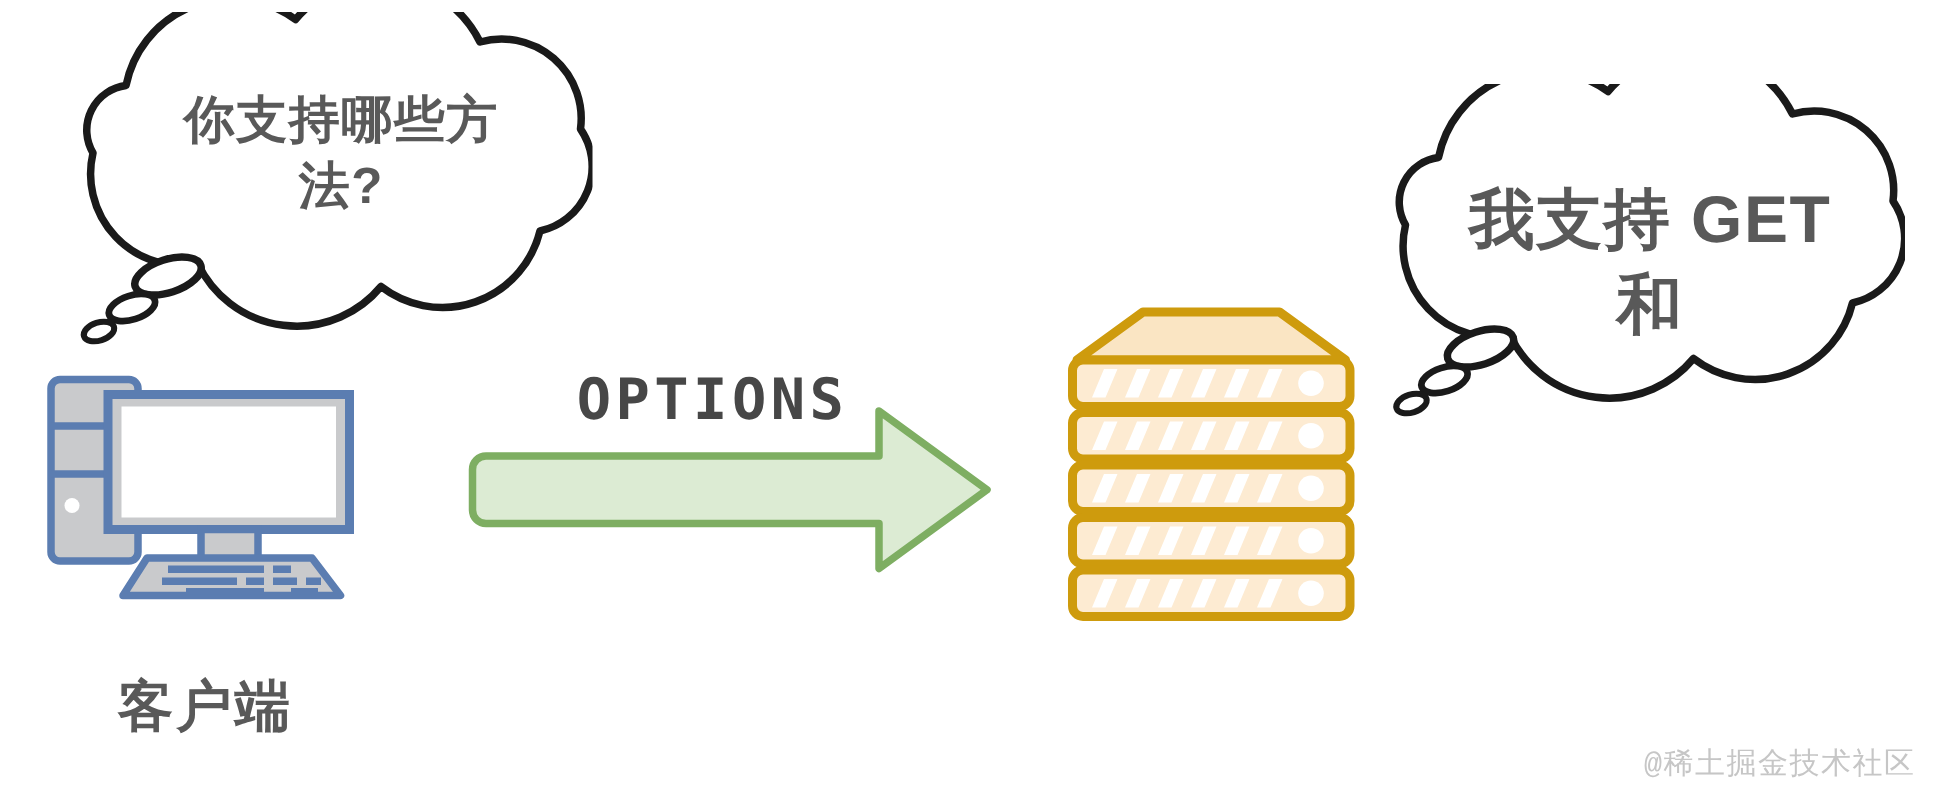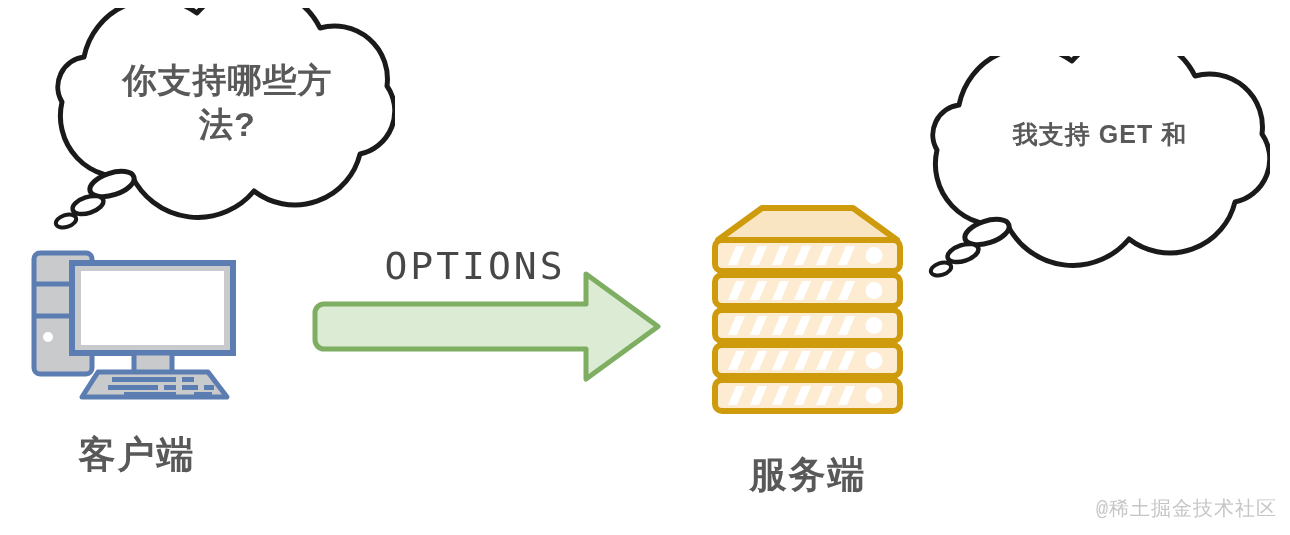--- a/index.html
+++ b/index.html
@@ -21,21 +21,21 @@
   .pc-key{fill:var(--computer-blue);}
   
   .srv-top{fill:var(--server-top-fill);stroke:var(--server-gold);stroke-width:6;stroke-linejoin:round;}
   .srv-unit{fill:var(--server-fill);stroke:var(--server-gold);stroke-width:6;stroke-linejoin:round;}
   .srv-vent{fill:#ffffff;}
   .srv-dot{fill:#ffffff;}
   
   .arrow-shape{fill:var(--arrow-fill);stroke:var(--arrow-stroke);stroke-width:5;stroke-linejoin:round;}
   .arrow-label{
     font-family:"DejaVu Sans Mono","Liberation Mono",monospace;
-    font-size:38px;font-weight:normal;color:#474747;text-align:center;letter-spacing:3px;
+    font-size:38px;font-weight:bold;color:#474747;text-align:center;letter-spacing:3px;
   }
   .node-label{
     font-size:37px;font-weight:bold;color:var(--text-gray);text-align:center;letter-spacing:2px;
   }
   .watermark{
     font-size:20px;color:var(--watermark-gray);letter-spacing:1px;font-family:Liberation Mono, monospace;
   }
 </style>
 </head>
 <body>
@@ -69,21 +69,21 @@
     <rect class="pc-key" x="84" y="129" width="64" height="5"></rect>
     <rect class="pc-key" x="154" y="129" width="12" height="5"></rect>
     <rect class="pc-key" x="80" y="137" width="50" height="5"></rect>
     <rect class="pc-key" x="136" y="137" width="12" height="5"></rect>
     <rect class="pc-key" x="154" y="137" width="16" height="5"></rect>
     <rect class="pc-key" x="176" y="137" width="10" height="5"></rect>
     <rect class="pc-key" x="96" y="144" width="52" height="4.5"></rect>
     <rect class="pc-key" x="166" y="144" width="18" height="4.5"></rect>
   </svg>
 
-  <div class="abs node-label" style="left:57px;top:430px;width:160px;">客户端</div>
+  <div class="abs node-label" style="left:57px;top:446px;width:160px;">客户端</div>
 
   <div class="abs arrow-label" style="left:355px;top:244px;width:240px;">OPTIONS</div>
 
   <svg class="abs" style="left:306px;top:264px;" width="360" height="125" viewBox="0 0 360 125">
     <path class="arrow-shape" d="M 18,40 H 280 V 10 L 352,62.5 L 280,115 V 85 H 18 A 9 9 0 0 1 9,76 V 49 A 9 9 0 0 1 18,40 Z"></path>
   </svg>
 
   <svg class="abs" style="left:710px;top:202px;" width="195" height="215" viewBox="0 0 195 215">
     <defs>
       <g id="srv-unit">
@@ -98,27 +98,26 @@
       </g>
     </defs>
     <polygon class="srv-top" points="52,6 143,6 187,38 8,38"></polygon>
     <use href="#srv-unit" y="38"></use>
     <use href="#srv-unit" y="73"></use>
     <use href="#srv-unit" y="108"></use>
     <use href="#srv-unit" y="143"></use>
     <use href="#srv-unit" y="178"></use>
   </svg>
 
-  <div class="abs node-label" style="left:728px;top:450px;width:160px;">服务端</div>
 
   <svg class="abs" style="left:925px;top:56px;" width="345" height="228" viewBox="0 0 345 228">
     <path class="cloud-path" d="M 12,94 A 30 30 0 0 1 34,49 A 72 72 0 0 1 147,5 A 74 74 0 0 1 270,20 A 53 53 0 0 1 337,78 A 44 44 0 0 1 310,146 A 67 67 0 0 1 204,183 A 73 73 0 0 1 82,168 A 61 61 0 0 1 12,94 Z"></path>
     <ellipse class="tail-e" cx="62" cy="176" rx="23" ry="11" stroke-width="5" transform="rotate(-18 62 176)"></ellipse>
     <ellipse class="tail-e" cx="38" cy="197" rx="16" ry="8" stroke-width="4.5" transform="rotate(-18 38 197)"></ellipse>
     <ellipse class="tail-e" cx="16" cy="213" rx="10.5" ry="6" stroke-width="4" transform="rotate(-18 16 213)"></ellipse>
   </svg>
-  <div class="abs bubble-text" style="left:955px;top:118px;width:290px;font-size:25px;">
+  <div class="abs bubble-text" style="left:955px;top:118px;width:290px;font-size:44px;">
     <div>我支持 GET 和</div>
   </div>
 
   <div class="abs watermark" style="right:13px;bottom:13px;">@稀土掘金技术社区</div>
 
 </div>
 
 </body></html>

